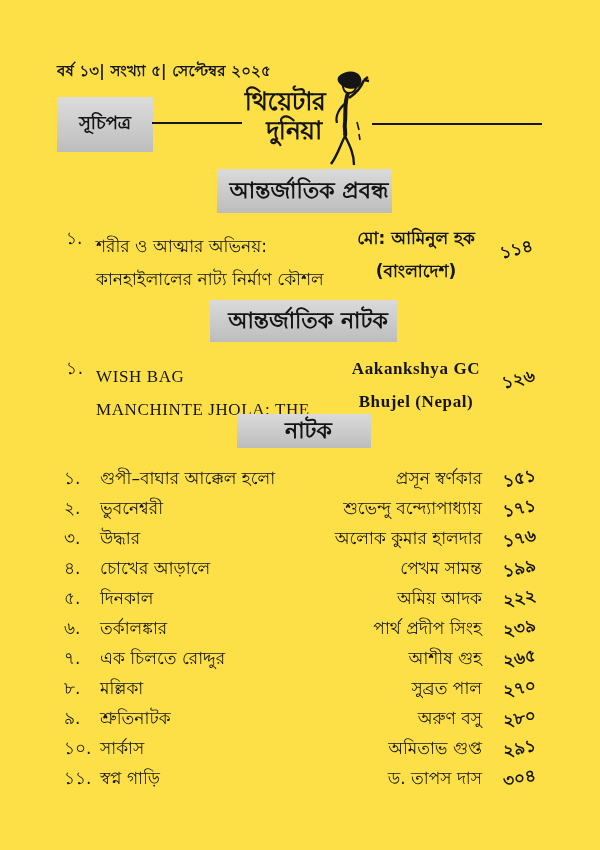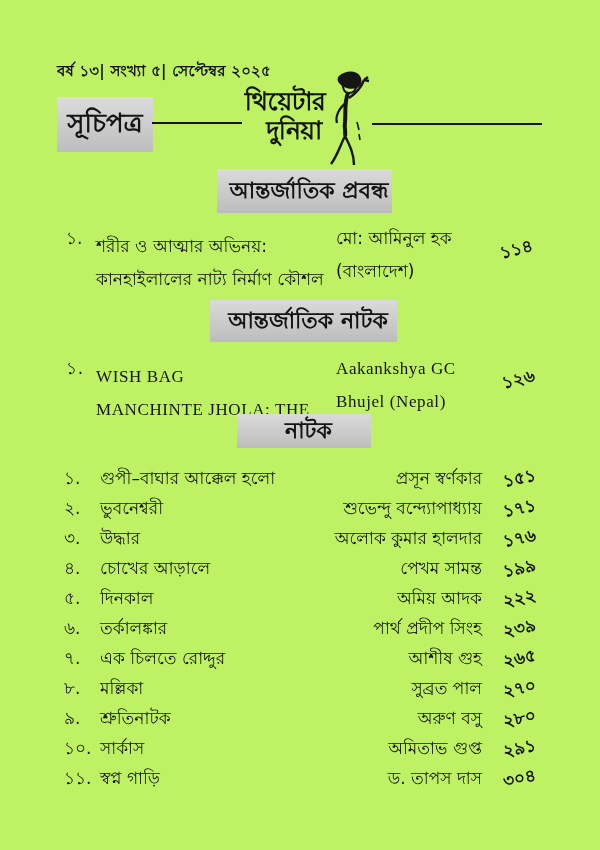--- a/index.html
+++ b/index.html
@@ -1,29 +1,29 @@
 <!DOCTYPE html>
 <html><head>
 <meta charset="utf-8">
 <style>
   html,body { margin:0; padding:0; }
   body {
     width:600px; height:850px; background:#ffffff; overflow:hidden;
     font-family:"DejaVu Sans","Liberation Sans",sans-serif; color:#141414;
     position:relative;
   }
-  .page { position:absolute; inset:0; background:#bef264; }
+  .page { position:absolute; inset:0; background:#fde047; }
 
   
   .issue-line { position:absolute; left:57px; top:59px; font-size:15px; font-weight:bold; letter-spacing:.2px; }
   .toc-box {
     position:absolute; left:57px; top:97px; width:96px; height:55px;
     background:linear-gradient(180deg,#dcdcdc 0%,#c7c7c7 70%,#bdbdbd 100%);
     display:flex; align-items:center; justify-content:center;
-    font-size:26px; font-weight:bold;
+    font-size:18px; font-weight:bold;
   }
   .rule { position:absolute; height:2px; background:#151515; }
   .rule-left  { left:152px; top:122px; width:90px; }
   .rule-right { left:372px; top:123px; width:170px; }
 
   .logo-text { position:absolute; left:238px; top:86px; width:94px; text-align:center;
     font-weight:bold; font-size:25px; line-height:32px; letter-spacing:-.5px; }
   .logo-text .l2 { display:block; margin-left:18px; margin-top:-3px; }
   .logo-figure { position:absolute; left:321px; top:70px; width:52px; height:98px; }
 
@@ -37,21 +37,21 @@
   .sb-2 { left:210px; top:300px; width:178px; height:42px; }
   .sb-3 { left:237px; top:414px; width:125px; height:34px; }
 
   
   .multi-item { position:absolute; left:66px; width:430px; display:flex; font-size:17px; }
   .mi-1 { top:222px; }
   .mi-2 { top:352px; font-family:"Liberation Serif","DejaVu Serif",serif; letter-spacing:.6px; }
   .mi-number { width:30px; line-height:33px; }
   .mi-titles { flex:1;margin-top:8px; }
   .mi-titles div { line-height:33px; white-space:nowrap; }
-  .mi-authors { width:160px; text-align:left; }
+  .mi-authors { width:160px; text-align:center;font-weight:bold; }
   .mi-authors div { line-height:33px; white-space:nowrap; }
   .page-num {
     position:absolute; font-size:17px; font-weight:bold;
     transform:rotate(-15deg); transform-origin:center;
   }
   .pn-1 { left:500px; top:236px; }
   .pn-2 { left:502px; top:366px; }
 
   
   .drama-list { position:absolute; left:64px; top:464px; width:472px; }

